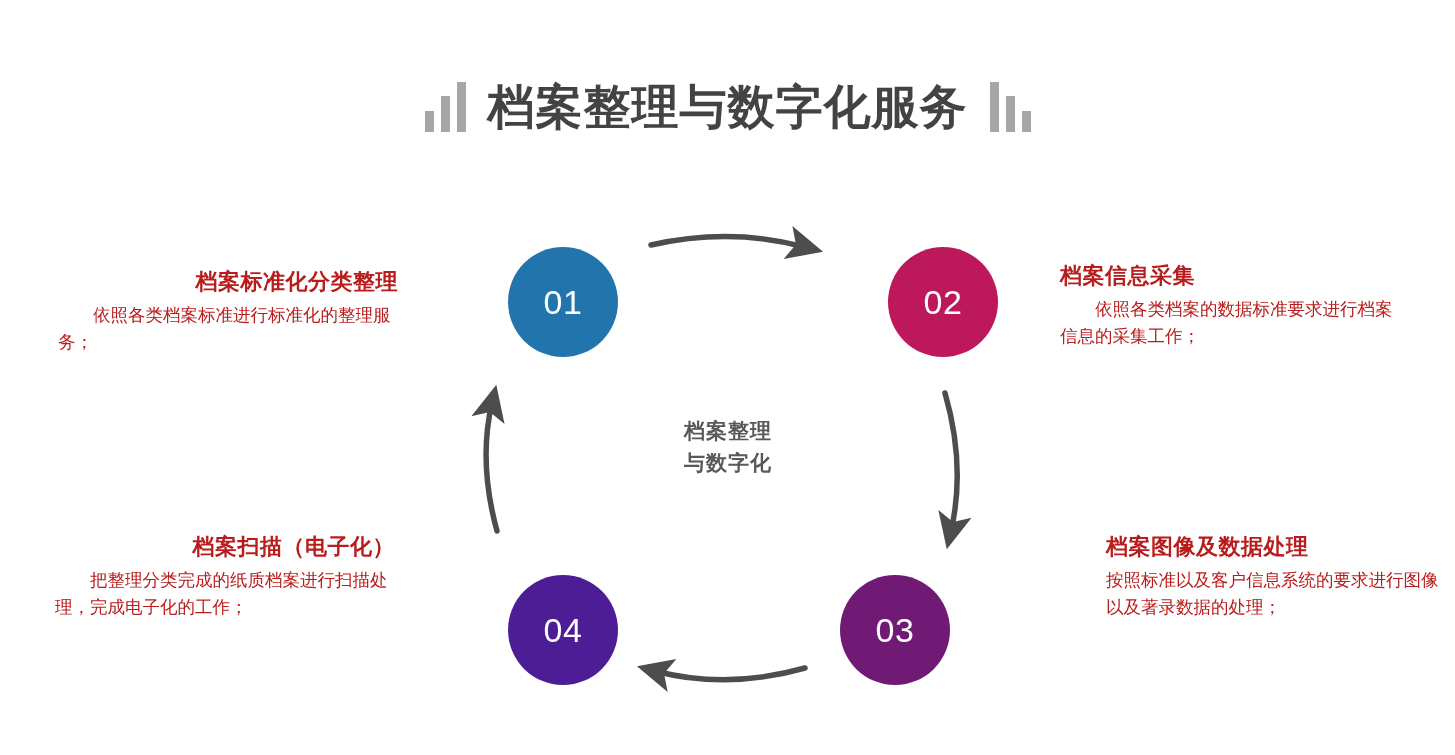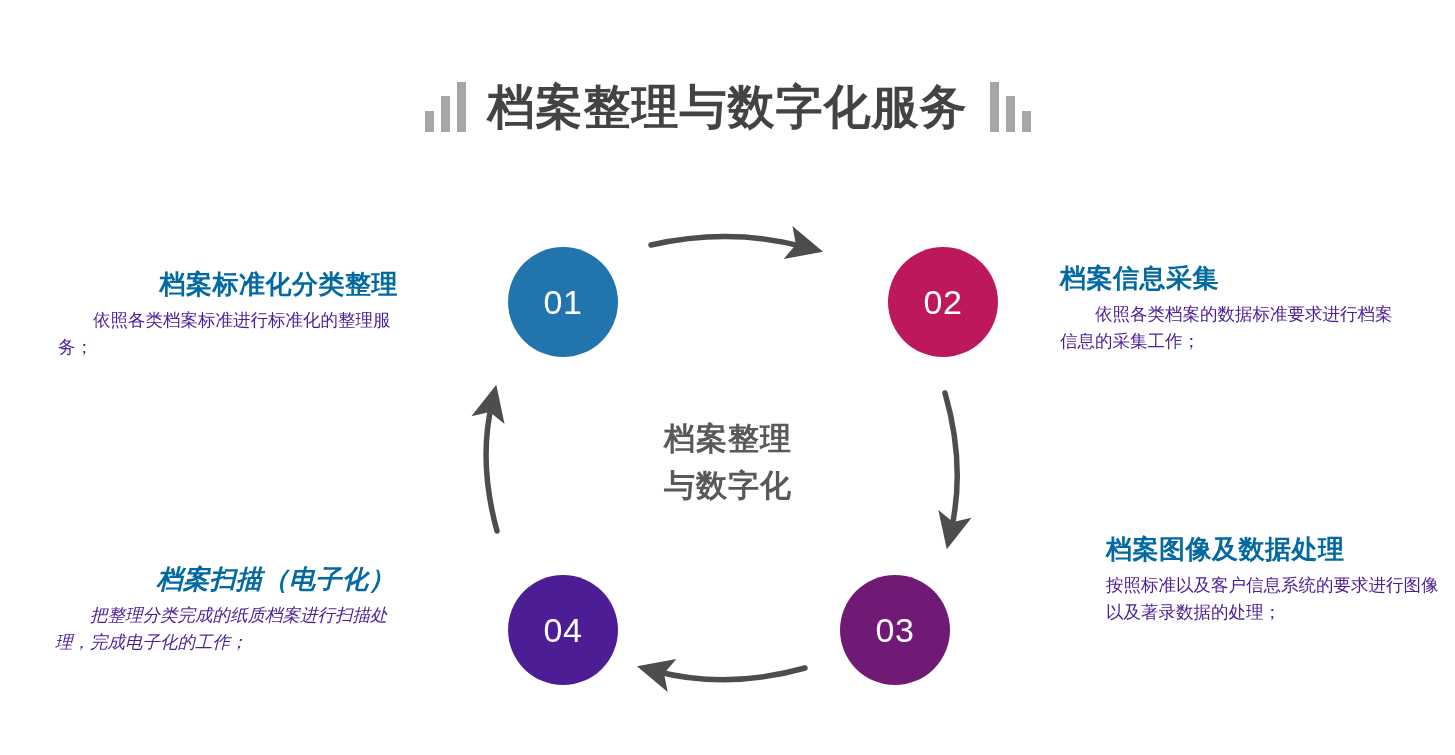--- a/index.html
+++ b/index.html
@@ -92,58 +92,58 @@
   .c03 { left: 840px; top: 575px; background: #701a75; }
   .c04 { left: 508px; top: 575px; background: #4c1d95; }
 
   .center-label {
     position: absolute;
     left: 563px;
     top: 415px;
     width: 330px;
     text-align: center;
     color: #595959;
-    font-size: 31px;
+    font-size: 21px;
     font-weight: bold;
     line-height: 1.52;
     letter-spacing: 1px;
   }
 
   
   .block {
     position: absolute;
     width: 340px;
   }
   .block .heading {
-    font-size: 26px;
+    font-size: 22px;
     font-weight: bold;
-    color: #0369a1;
+    color: #b91c1c;
     line-height: 1.25;
     letter-spacing: 0.5px;
     margin: 0 0 6px 0;
     white-space: nowrap;
   }
   .block .body {
     font-size: 17.5px;
-    color: #4c1d95;
+    color: #b91c1c;
     line-height: 1.56;
     margin: 0;
     text-indent: 2em;
   }
   .block .body.no-indent {
     text-indent: 0;
   }
 
   .block-left { text-align: right; }
   .block-left .body { text-align: left; }
 
   .block-01 { left: 58px; top: 268px; }
   .block-02 { left: 1060px; top: 262px; }
   .block-03 { left: 1106px; top: 533px; }
-  .block-04 { left: 55px; top: 563px; font-style: italic; }
+  .block-04 { left: 55px; top: 533px; }
 
   .block-02 .heading,
   .block-03 .heading { text-align: left; }
 </style>
 </head>
 <body>
 
 <div class="canvas">
 
   <div class="title-row">

